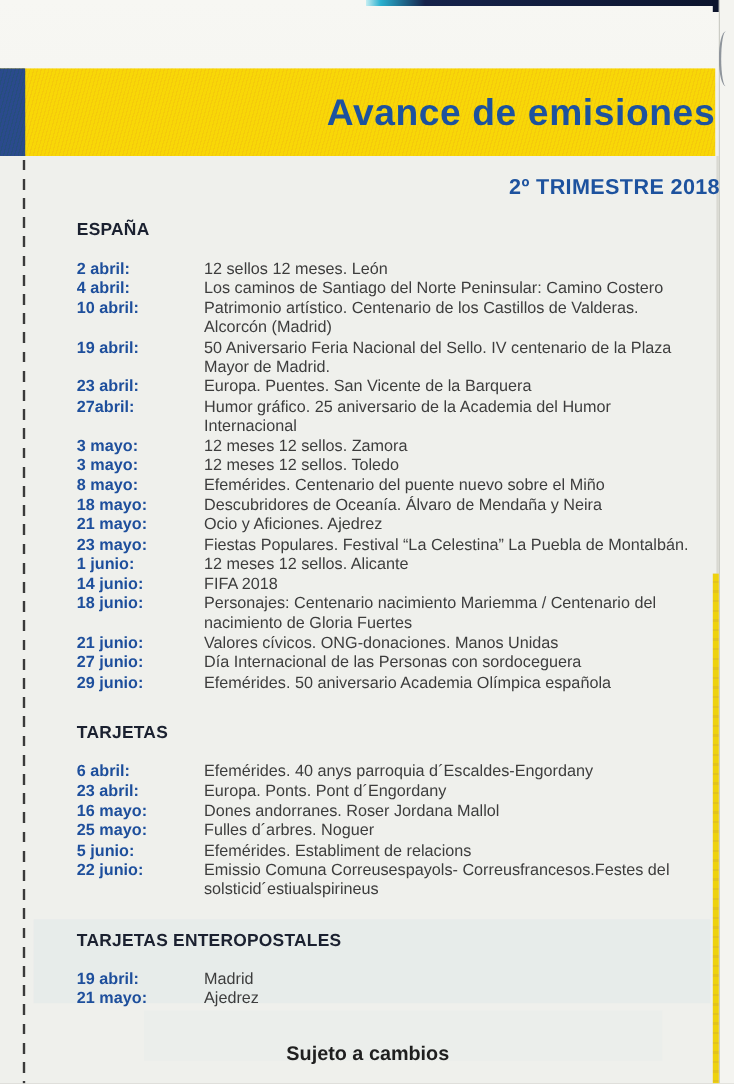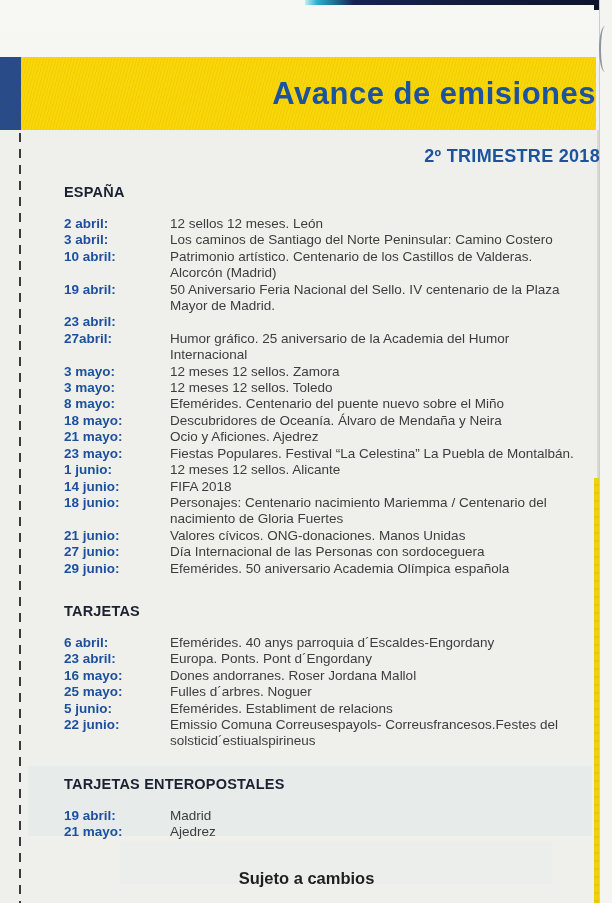--- a/index.html
+++ b/index.html
@@ -75,33 +75,34 @@
 
   <div class="content">
     <div id="sections">
         <div class="section">
           <h3 class="section-title">ESPAÑA</h3>
           <div class="row">
             <span class="date">2 abril:</span>
             <span class="desc">12 sellos 12 meses. León</span>
           </div>
           <div class="row">
-            <span class="date">3 abril:</span>
+            <span class="date">4 abril:</span>
             <span class="desc">Los caminos de Santiago del Norte Peninsular: Camino Costero</span>
           </div>
           <div class="row">
             <span class="date">10 abril:</span>
             <span class="desc">Patrimonio artístico. Centenario de los Castillos de Valderas. Alcorcón (Madrid)</span>
           </div>
           <div class="row">
             <span class="date">19 abril:</span>
             <span class="desc">50 Aniversario Feria Nacional del Sello. IV centenario de la Plaza Mayor de Madrid.</span>
           </div>
           <div class="row">
             <span class="date">23 abril:</span>
+            <span class="desc">Europa. Puentes. San Vicente de la Barquera</span>
           </div>
           <div class="row">
             <span class="date">27abril:</span>
             <span class="desc">Humor gráfico. 25 aniversario de la Academia del Humor Internacional</span>
           </div>
           <div class="row">
             <span class="date">3 mayo:</span>
             <span class="desc">12 meses 12 sellos. Zamora</span>
           </div>
           <div class="row">

